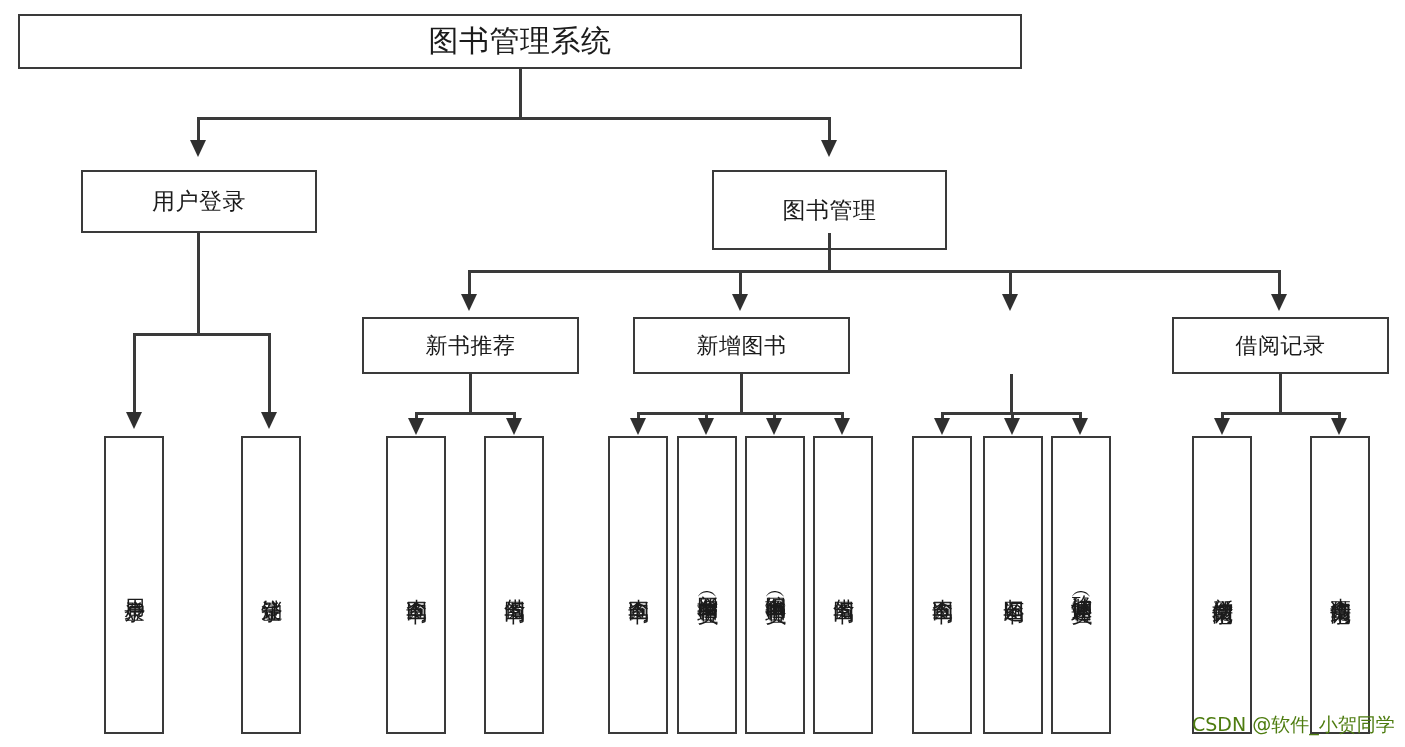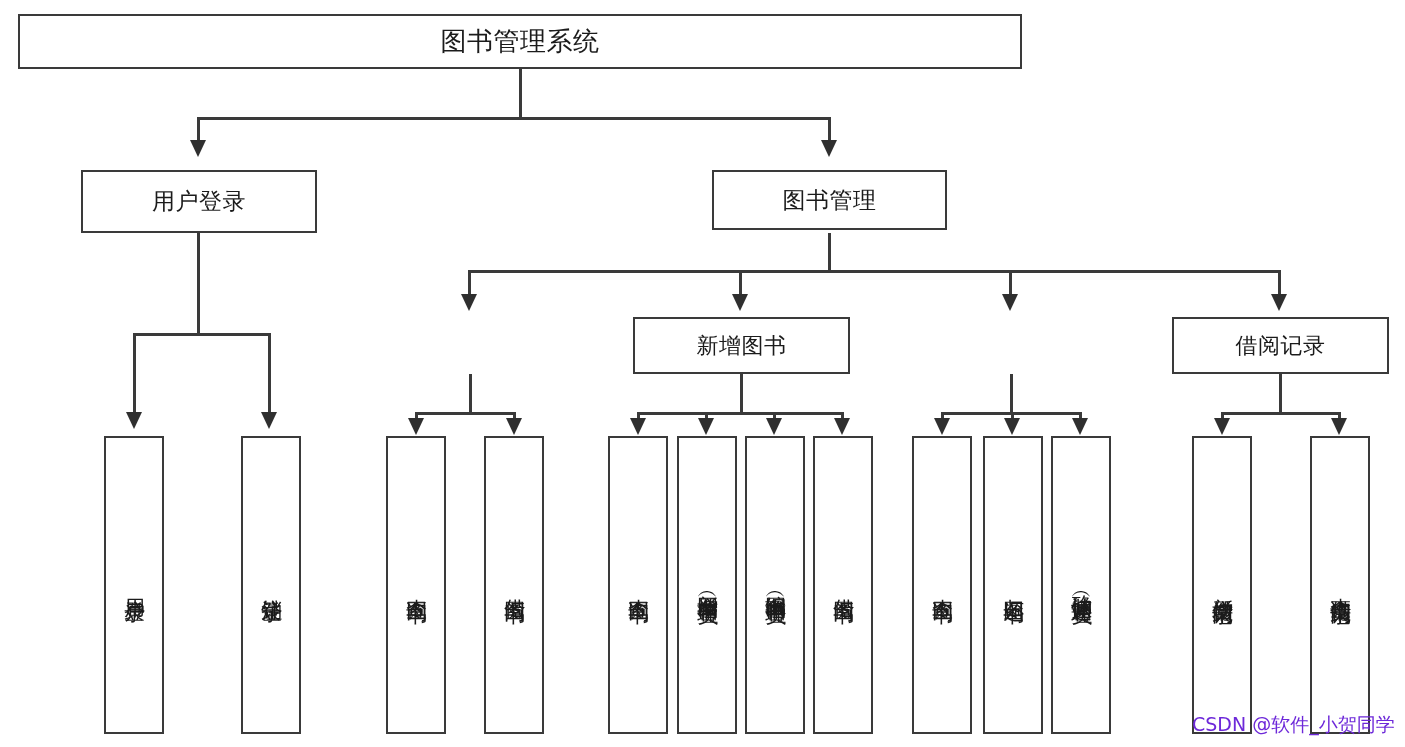--- a/index.html
+++ b/index.html
@@ -29,21 +29,21 @@
     justify-content: center;
     color: #1b1b1b;
   }
   .node .label {
     font-size: 23px;
     line-height: 1.15;
     letter-spacing: 0.5px;
     white-space: nowrap;
     text-align: center;
   }
-  .node.root .label { font-size: 26px; }
+  .node.root .label { font-size: 30px; }
   .node.lvl2 .label { font-size: 23px; }
   .node.lvl3 .label { font-size: 22px; }
 
   
   .node.leaf {
     align-items: center;
     justify-content: center;
   }
   .node.leaf .label {
     writing-mode: vertical-rl;
@@ -68,21 +68,21 @@
     width: 0;
     height: 0;
     border-left: 8px solid transparent;
     border-right: 8px solid transparent;
     border-top: 17px solid #2f2f2f;
   }
 
   
   #watermark {
     position: absolute;
-    color: #6d28d9;
+    color: #4d7c0f;
     font-size: 19px;
     white-space: nowrap;
     pointer-events: none;
     user-select: none;
   }
 </style>
 </head>
 <body>
 
 <div id="diagram-root">
@@ -96,21 +96,21 @@
   <div class="conn h" style="left:197px; top:117px; width:634px; height:3px;"></div>
 
   <div class="conn v" style="left:197px; top:117px; width:3px; height:27px;"></div>
   <div class="arrow" style="left:190px; top:140px;"></div>
   <div class="conn v" style="left:828px; top:117px; width:3px; height:27px;"></div>
   <div class="arrow" style="left:821px; top:140px;"></div>
 
   <div class="node lvl2" style="left:81px; top:170px; width:236px; height:63px;">
     <span class="label">用户登录</span>
   </div>
-  <div class="node lvl2" style="left:712px; top:170px; width:235px; height:60px;">
+  <div class="node lvl2" style="left:712px; top:170px; width:235px; height:80px;">
     <span class="label">图书管理</span>
   </div>
 
   <div class="conn v" style="left:197px; top:233px; width:3px; height:101px;"></div>
   <div class="conn h" style="left:133px; top:333px; width:138px; height:3px;"></div>
   <div class="conn v" style="left:133px; top:333px; width:3px; height:83px;"></div>
   <div class="arrow" style="left:126px; top:412px;"></div>
   <div class="conn v" style="left:268px; top:333px; width:3px; height:83px;"></div>
   <div class="arrow" style="left:261px; top:412px;"></div>
 
@@ -118,20 +118,23 @@
   <div class="conn h" style="left:468px; top:270px; width:812px; height:3px;"></div>
   <div class="conn v" style="left:468px; top:270px; width:3px; height:28px;"></div>
   <div class="arrow" style="left:461px; top:294px;"></div>
   <div class="conn v" style="left:739px; top:270px; width:3px; height:28px;"></div>
   <div class="arrow" style="left:732px; top:294px;"></div>
   <div class="conn v" style="left:1009px; top:270px; width:3px; height:28px;"></div>
   <div class="arrow" style="left:1002px; top:294px;"></div>
   <div class="conn v" style="left:1278px; top:270px; width:3px; height:28px;"></div>
   <div class="arrow" style="left:1271px; top:294px;"></div>
 
+  <div class="node lvl3" style="left:362px; top:317px; width:217px; height:57px;">
+    <span class="label">新书推荐</span>
+  </div>
   <div class="node lvl3" style="left:633px; top:317px; width:217px; height:57px;">
     <span class="label">新增图书</span>
   </div>
   <div class="node lvl3" style="left:1172px; top:317px; width:217px; height:57px;">
     <span class="label">借阅记录</span>
   </div>
 
   <div class="conn v" style="left:469px; top:374px; width:3px; height:39px;"></div>
   <div class="conn h" style="left:415px; top:412px; width:100px; height:3px;"></div>
   <div class="conn v" style="left:415px; top:412px; width:3px; height:10px;"></div>

